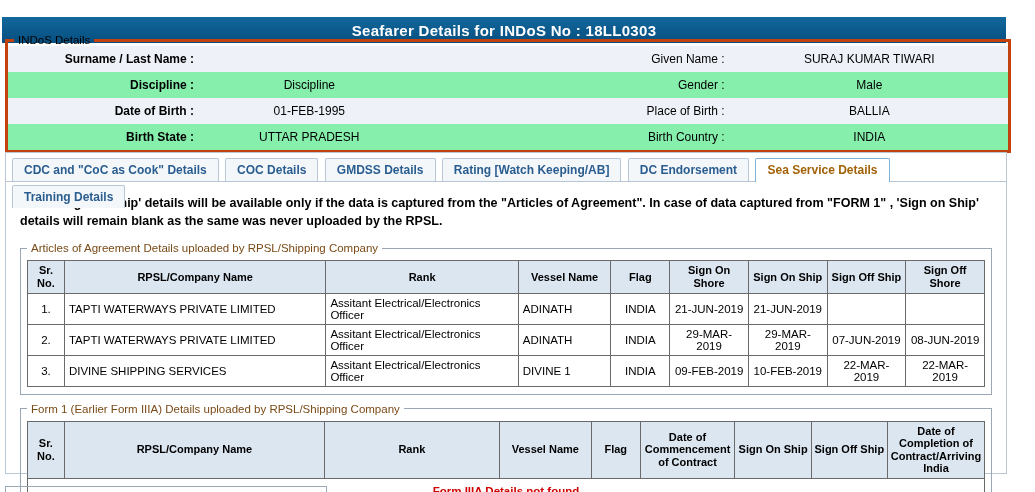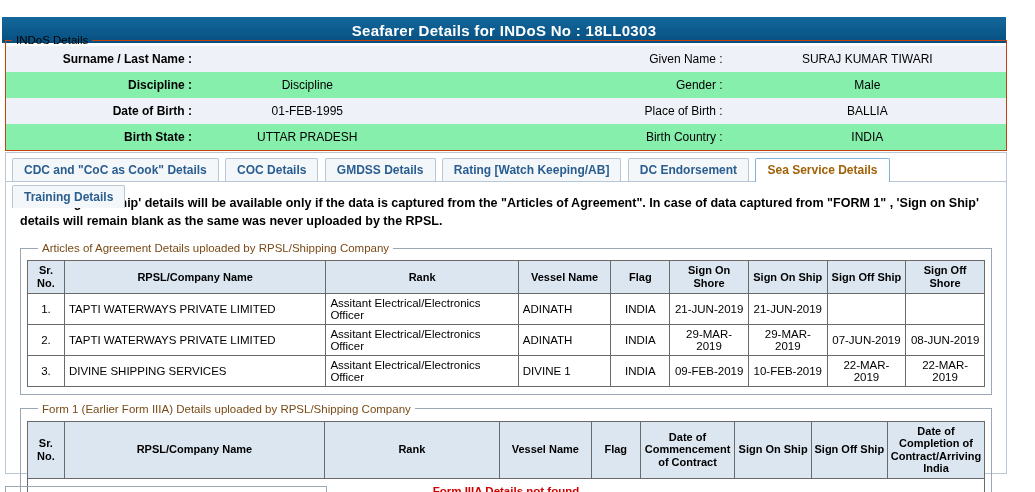--- a/index.html
+++ b/index.html
@@ -38,21 +38,21 @@
     justify-content: center;
     letter-spacing: .3px;
   }
 
   
   .indos-fs {
     position: absolute;
     left: 5px;
     top: 34px;
     width: 1000px;
-    border: 1px solid #c2410c;
+    border: 3px solid #c2410c;
     padding: 0;
     margin: 0;
   }
   .indos-fs > legend {
     font-size: 11.5px;
     padding: 0 4px;
     margin-left: 6px;
     color: #000;
   }
   table.indos {
@@ -136,21 +136,21 @@
   
   .data-fs {
     margin: 8px 14px 0 14px;
     border: 1px solid #9aa7b4;
     padding: 6px 6px 7px 6px;
   }
   .data-fs > legend {
     font-size: 11.5px;
     color: #7a4a16;
     padding: 0 4px;
-    margin-left: 11px;
+    margin-left: 0;
   }
   table.grid {
     border-collapse: collapse;
     width: 100%;
     font-size: 11.5px;
   }
   table.grid th {
     background: #dce6f1;
     border: 1px solid #6a6a6a;
     font-weight: bold;

